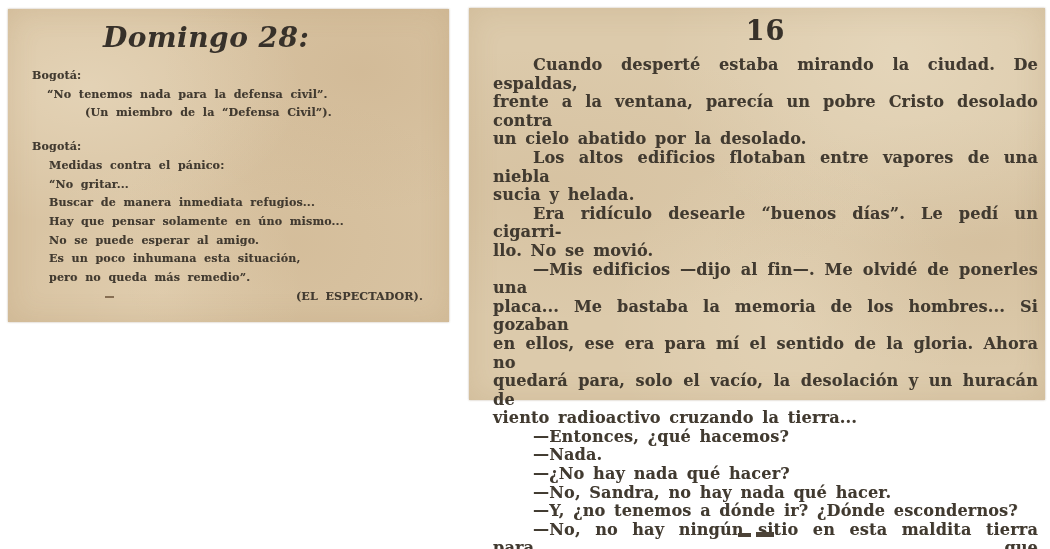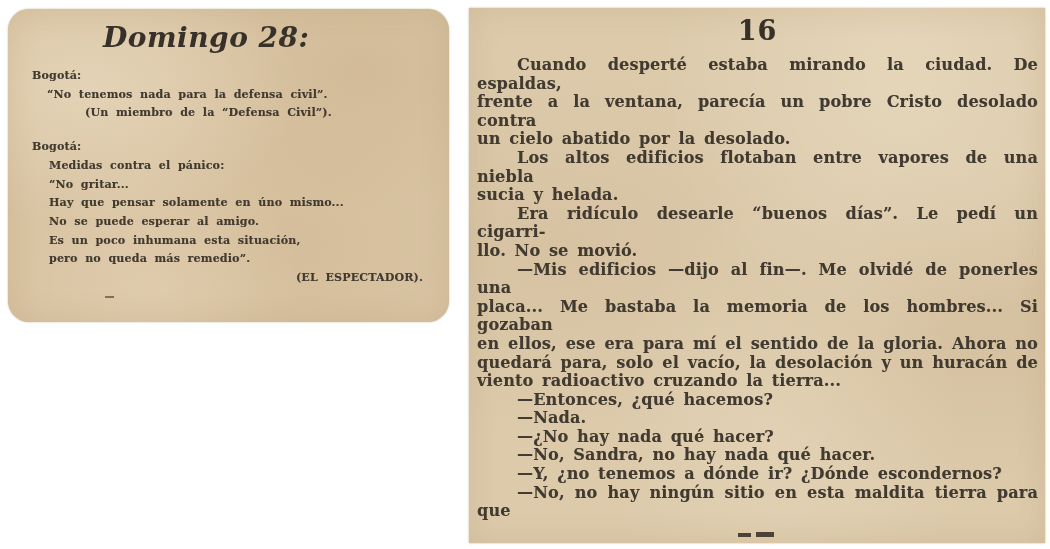--- a/index.html
+++ b/index.html
@@ -19,31 +19,30 @@
   }
   #left-clip{
     left:8px;top:9px;width:441px;height:313px;
     background:
       radial-gradient(ellipse at 18% 25%, rgba(255,248,230,.28), transparent 42%),
       radial-gradient(ellipse at 80% 20%, rgba(165,125,78,.13), transparent 40%),
       radial-gradient(ellipse at 65% 75%, rgba(170,132,82,.10), transparent 45%),
       radial-gradient(ellipse at 35% 90%, rgba(255,244,222,.18), transparent 35%),
       #d9c4a3;
     padding:12px 10px 0 0;
-    border-radius:21px;
   }
   #right-clip{
-    left:469px;top:8px;width:576px;height:535px;
+    left:469px;top:8px;width:576px;height:392px;
     background:
       radial-gradient(ellipse at 75% 12%, rgba(255,248,230,.25), transparent 40%),
       radial-gradient(ellipse at 15% 45%, rgba(168,128,80,.10), transparent 45%),
       radial-gradient(ellipse at 55% 80%, rgba(255,246,226,.16), transparent 40%),
       radial-gradient(ellipse at 90% 60%, rgba(165,126,78,.12), transparent 38%),
       #dccaab;
-    padding:8px 7px 0 8px;
+    padding:8px 7px 0 24px;
   }
   
   .l-heading{
     font-style:italic;
     font-size:28px;
     line-height:30px;
     margin:2px 0 14px 95px;
     color:#37312a;
     letter-spacing:.5px;
   }
@@ -94,20 +93,21 @@
 
 <div class="clip" id="left-clip">
   <div class="l-heading">Domingo 28:</div>
   <div>
       <div class="lline label">Bogotá:</div>
       <div class="lline quote">“No tenemos nada para la defensa civil”.</div>
       <div class="lline attribution">(Un miembro de la “Defensa Civil”).</div>
       <div class="lline label gap">Bogotá:</div>
       <div class="lline body">Medidas contra el pánico:</div>
       <div class="lline body">“No gritar...</div>
+      <div class="lline body">Buscar de manera inmediata refugios...</div>
       <div class="lline body">Hay que pensar solamente en úno mismo...</div>
       <div class="lline body">No se puede esperar al amigo.</div>
       <div class="lline body">Es un poco inhumana esta situación,</div>
       <div class="lline body">pero no queda más remedio”.</div>
       <div class="lline source">(EL ESPECTADOR).</div>
     </div>
   <div class="dash-artifact"></div>
 </div>
 
 <div class="clip" id="right-clip">

